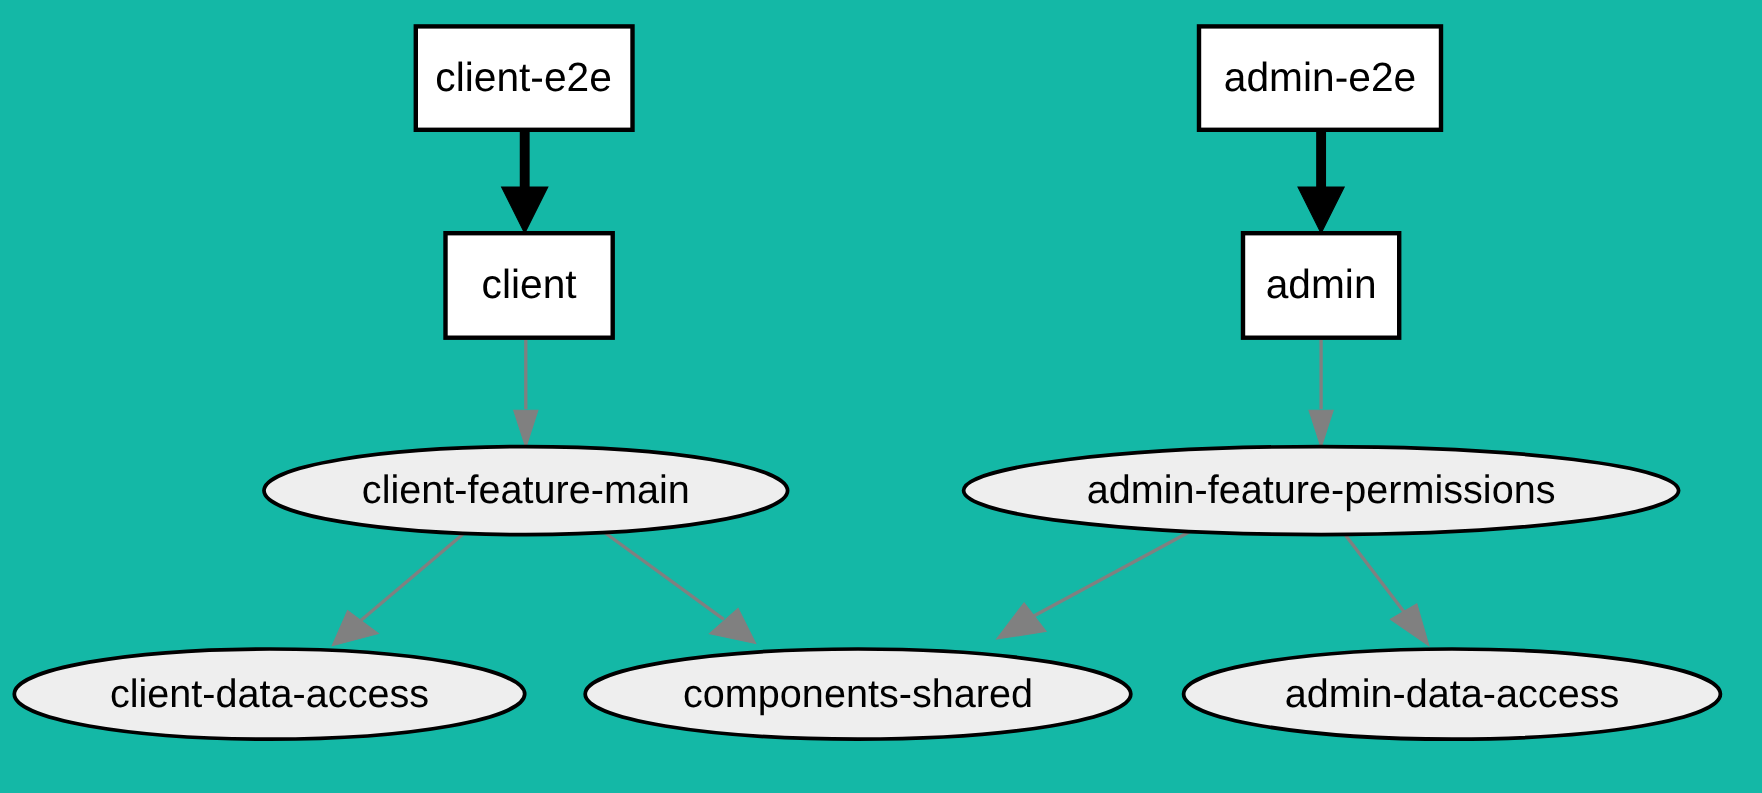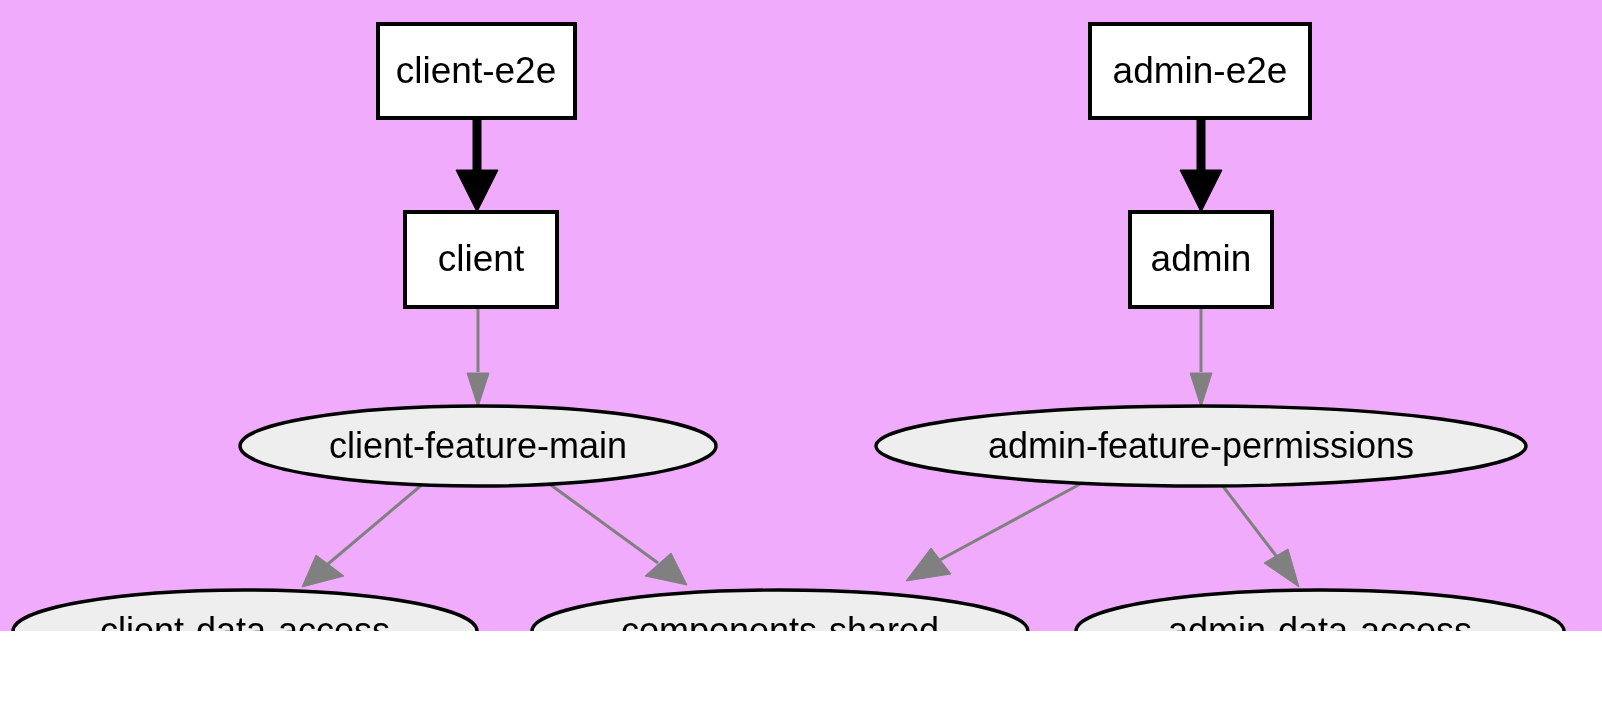--- a/index.html
+++ b/index.html
@@ -7,22 +7,22 @@
     margin: 0;
     padding: 0;
     background: #ffffff;
   }
   body {
     font-family: "Liberation Sans", sans-serif;
   }
   #graph-canvas {
     position: relative;
     width: 1602px;
-    height: 631px;
-    background: #f0abfc;
+    height: 721px;
+    background: #14b8a6;
     overflow: hidden;
   }
   #graph-svg {
     position: absolute;
     left: 0;
     top: 0;
     width: 1602px;
     height: 721px;
   }
   .node-label {

